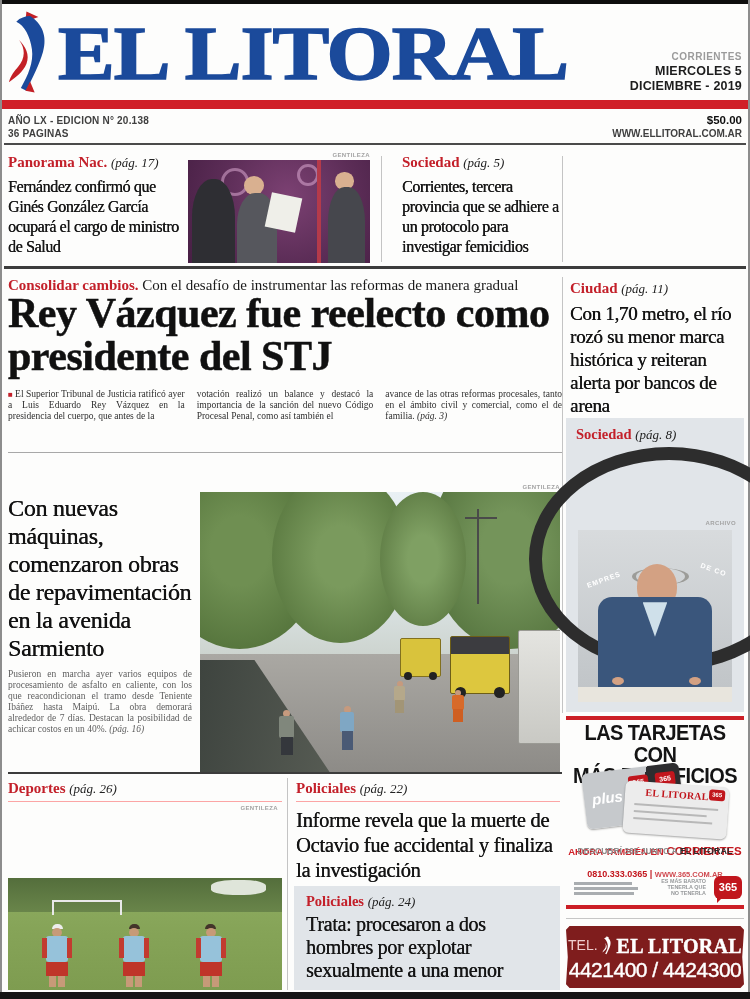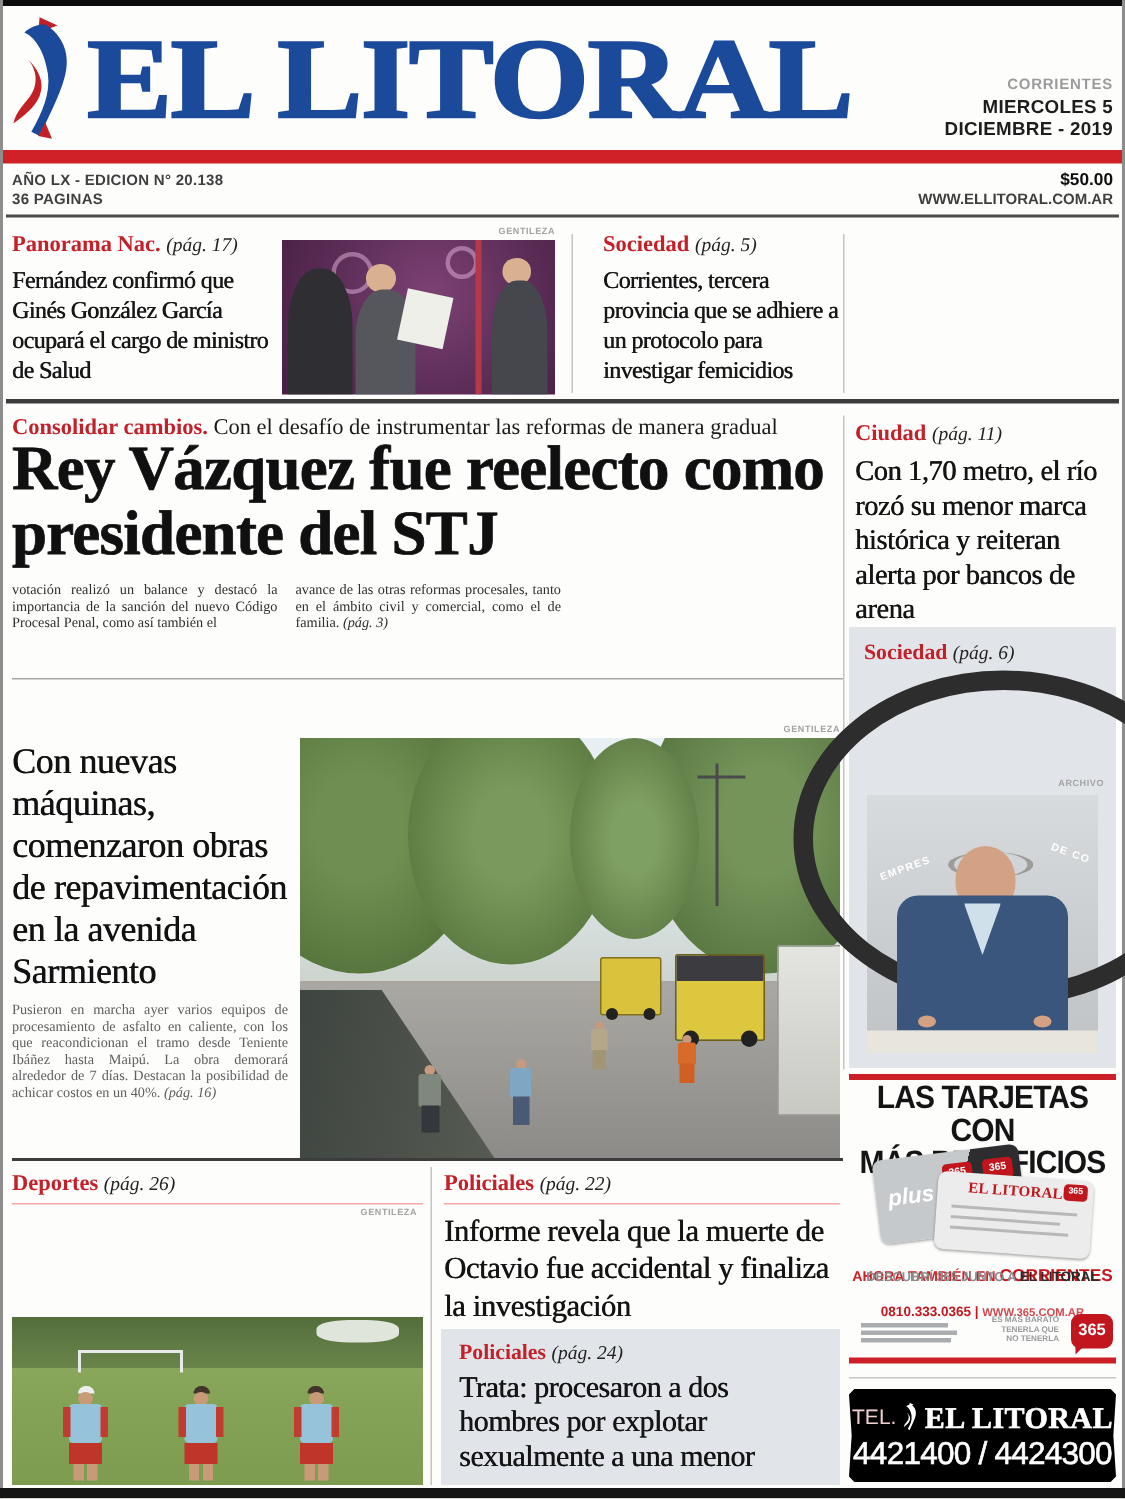--- a/index.html
+++ b/index.html
@@ -168,21 +168,21 @@
   .dep{left:8px;top:780px;width:274px;}
   .dep-headline{margin-top:6px;font-size:21px;line-height:24px;letter-spacing:-.3px;color:#141414;}
   .cred-dep{margin-top:3px;width:270px;}
   .polA{left:296px;top:780px;width:264px;}
   .polA-headline{margin-top:6px;font-size:20.5px;line-height:25px;letter-spacing:-.3px;color:#141414;}
   .polB{left:294px;top:886px;width:266px;height:104px;background:#e1e5e9;}
   .polB-inner{position:absolute;left:12px;top:7px;width:244px;}
   .polB-headline{margin-top:3px;font-size:20px;line-height:23px;letter-spacing:-.3px;color:#151515;}
 
   
-  .tel-box{left:566px;top:926px;width:178px;height:62px;background:#000000;border-radius:3px;
+  .tel-box{left:566px;top:926px;width:178px;height:62px;background:#7f1d1d;border-radius:3px;
       clip-path:polygon(0 6%,2% 0,98% 0,100% 6%,99% 50%,100% 94%,98% 100%,2% 100%,0 94%,1% 50%);}
   .tel-row1{position:absolute;left:0;top:9px;width:100%;text-align:center;color:#fff;}
   .tel-label{font-family:"Liberation Sans",sans-serif;font-size:14px;color:#f0cfcf;vertical-align:3px;}
   .tel-brand{font-family:"Liberation Serif",serif;font-weight:bold;font-size:20px;letter-spacing:.3px;
       -webkit-text-stroke:.4px #fff;}
   .tel-row2{position:absolute;left:0;top:32px;width:100%;text-align:center;color:#fff;
       font-family:"Liberation Sans",sans-serif;font-weight:normal;font-size:21px;letter-spacing:-.5px;
       -webkit-text-stroke:.4px #fff;}
 </style>
 </head>
@@ -244,20 +244,21 @@
     <div class="ts-headline semib">Corrientes, tercera provincia que se adhiere a un protocolo para investigar femicidios</div>
   </section>
   <div class="abs vr vr2"></div>
   <div class="abs rule2"></div>
 
   <div class="abs kicker">
     <span class="k-label">Consolidar cambios.</span><span> Con el desafío de instrumentar las reformas de manera gradual</span>
   </div>
   <h1 class="abs lead-headline" style="margin:0;">Rey Vázquez fue reelecto como presidente del STJ</h1>
   <div class="abs lead-body">
+    <div class="lead-col bullet">El Superior Tribunal de Justicia ratificó ayer a Luis Eduardo Rey Vázquez en la presidencia del cuerpo, que antes de la</div>
     <div class="lead-col">votación realizó un balance y destacó la importancia de la sanción del nuevo Código Procesal Penal, como así también el</div>
     <div class="lead-col"><span>avance de las otras reformas procesales, tanto en el ámbito civil y comercial, como el de familia. </span><span class="pgref">(pág. 3)</span></div>
   </div>
   <div class="abs rule3"></div>
 
 
   <div class="abs vr vr-main"></div>
 
   <section class="abs left-art">
     <div class="la-headline semib">Con nuevas máquinas, comenzaron obras de repavimentación en la avenida Sarmiento</div>
@@ -310,21 +311,21 @@
       <span class="sec-name">Ciudad</span>
       <span class="sec-page">(pág. 11)</span>
     </div>
     <div class="ciu-headline semib">Con 1,70 metro, el río rozó su menor marca histórica y reiteran alerta por bancos de arena</div>
   </section>
 
   <section class="abs soc-box">
     <div class="soc-inner">
       <div class="sec-head soc-head">
         <span class="sec-name">Sociedad</span>
-        <span class="sec-page">(pág. 6)</span>
+        <span class="sec-page">(pág. 8)</span>
       </div>
     </div>
     <div class="credit cred-soc">ARCHIVO</div>
     <div class="ph-mal">
       <div class="ring"></div>
       <span class="ringtext" style="left:5%;top:27%;transform:rotate(-20deg);">EMPRES</span>
       <span class="ringtext" style="right:3%;top:21%;transform:rotate(20deg);">DE CO</span>
       <div class="hairs"></div>
       <div class="mhead"></div>
       <div class="suit"></div>

